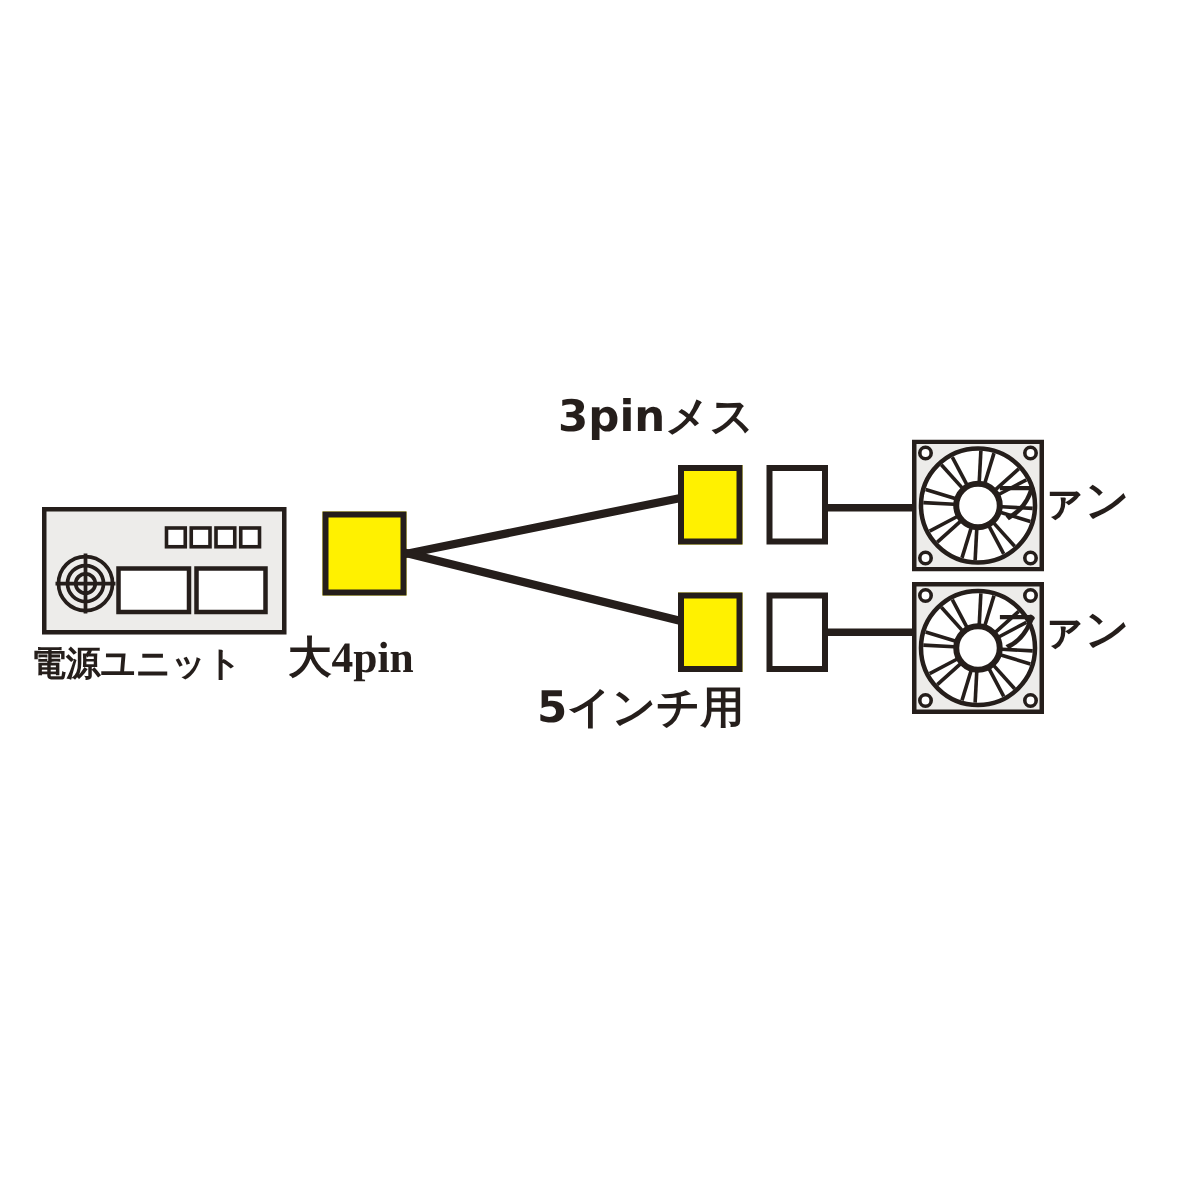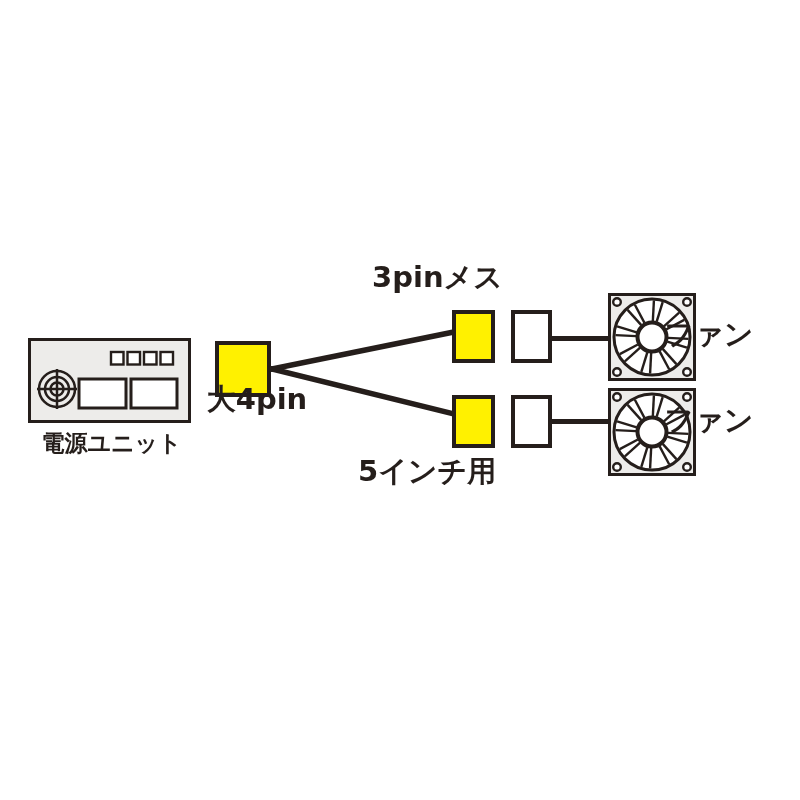--- a/index.html
+++ b/index.html
@@ -56,23 +56,23 @@
   .psu-art .ring{fill:none;stroke:var(--line-dark);stroke-width:2.5;}
   .psu-art .cross{stroke:var(--line-dark);stroke-width:2.5;}
   
   .lbl{
     color:var(--line-dark);
     font-weight:bold;
     font-size:29px;
     line-height:32px;
     white-space:nowrap;
   }
-  .lbl.center{text-align:center;}
+  .lbl.center{text-align:left;}
   .psu-lbl{left:21px;top:426px;width:181px;font-size:23px;line-height:34px;}
-  .main-lbl{left:192px;top:383px;width:130px;line-height:33px;}
+  .main-lbl{left:192px;top:423px;width:130px;line-height:33px;font-family:Liberation Serif, serif;}
   .top-conn-lbl{left:372px;top:261px;width:126px;}
   .bot-conn-lbl{left:358px;top:455px;text-align:left;}
   .fan-lbl{width:90px;left:664px;font-family:Liberation Serif, serif;}
   .fan-lbl.top{top:318px;}
   .fan-lbl.bot{top:404px;}
 </style>
 </head>
 <body>
 
 <div class="canvas">

